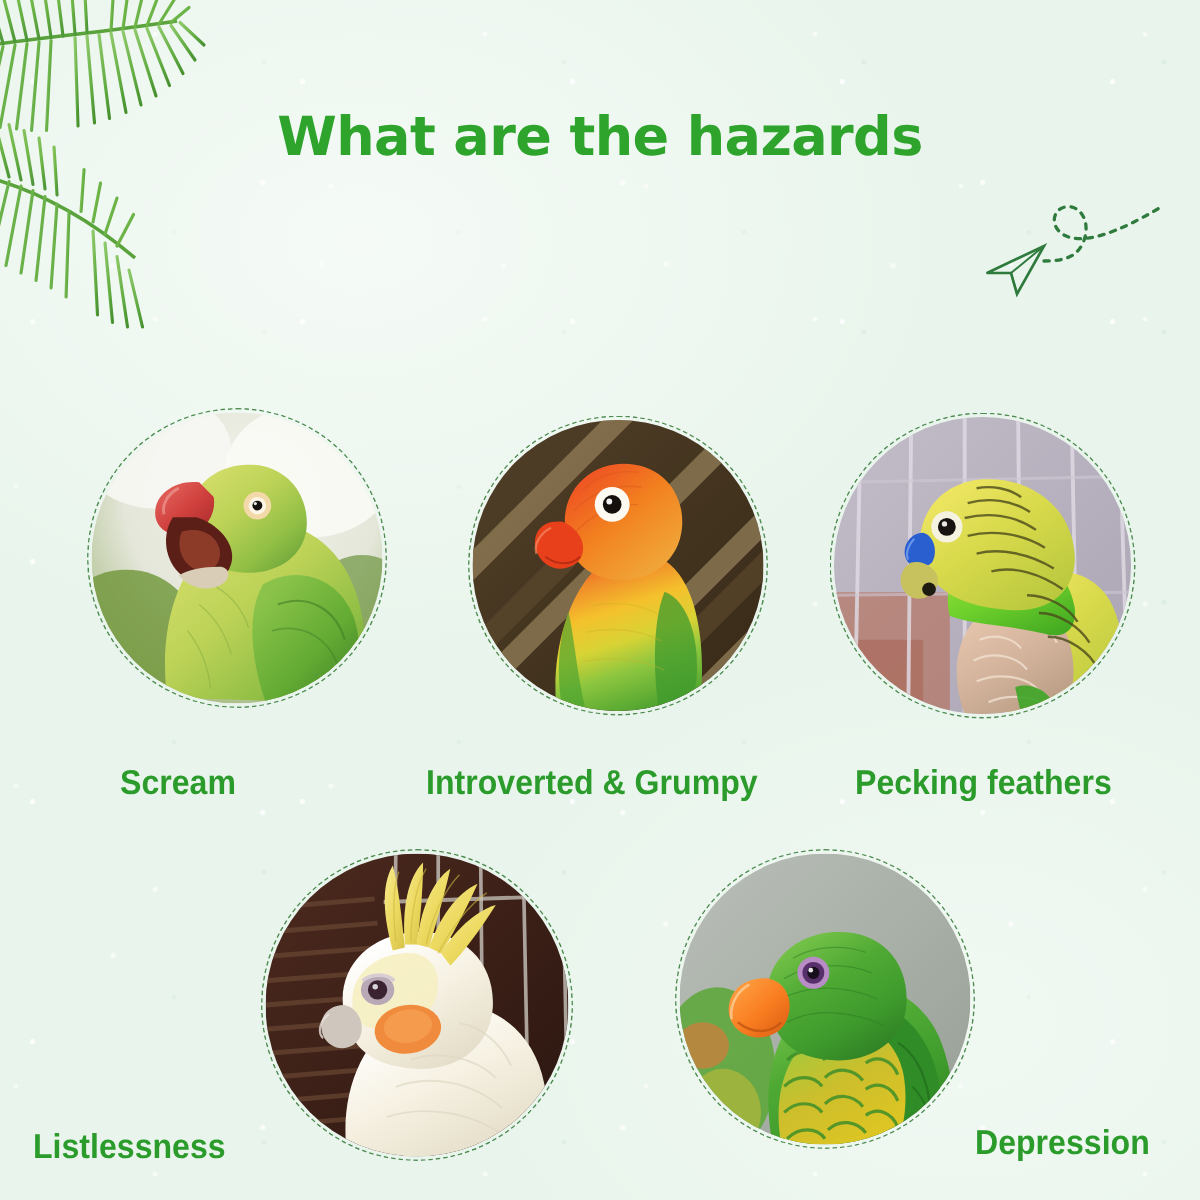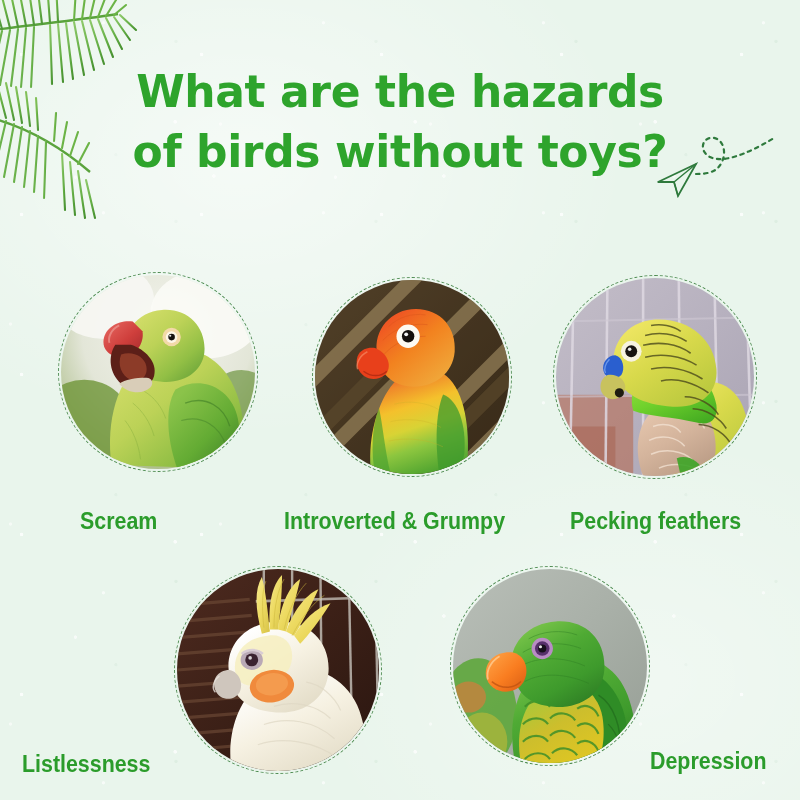--- a/index.html
+++ b/index.html
@@ -56,21 +56,21 @@
     top: 62px;
     width: 800px;
     text-align: center;
     z-index: 6;
   }
   .title-line {
     display: block;
     color: #2ea42c;
     font-family: "DejaVu Sans", sans-serif;
     font-weight: bold;
-    font-size: 44px;
+    font-size: 36px;
     line-height: 60px;
     letter-spacing: -0.4px;
     white-space: nowrap;
   }
 
   
   #palm-leaf {
     position: absolute;
     left: -14px;
     top: -16px;
@@ -675,16 +675,15 @@
           <path d="M176 188 C 184 184, 194 190, 196 200 L 176 200 Z" fill="#1f1f1c" opacity="0.7"></path>
         </svg>
       </div>
     </div>
     <div class="photo-ring"></div>
   </div>
   <div class="hazard-label" style="left:650px; top:748px;">Depression</div>
 
   <div id="title-block">
     <span class="title-line">What are the hazards</span>
-    <span class="title-line">of birds without toys?</span>
   </div>
 
 </div>
 
 </body></html>

